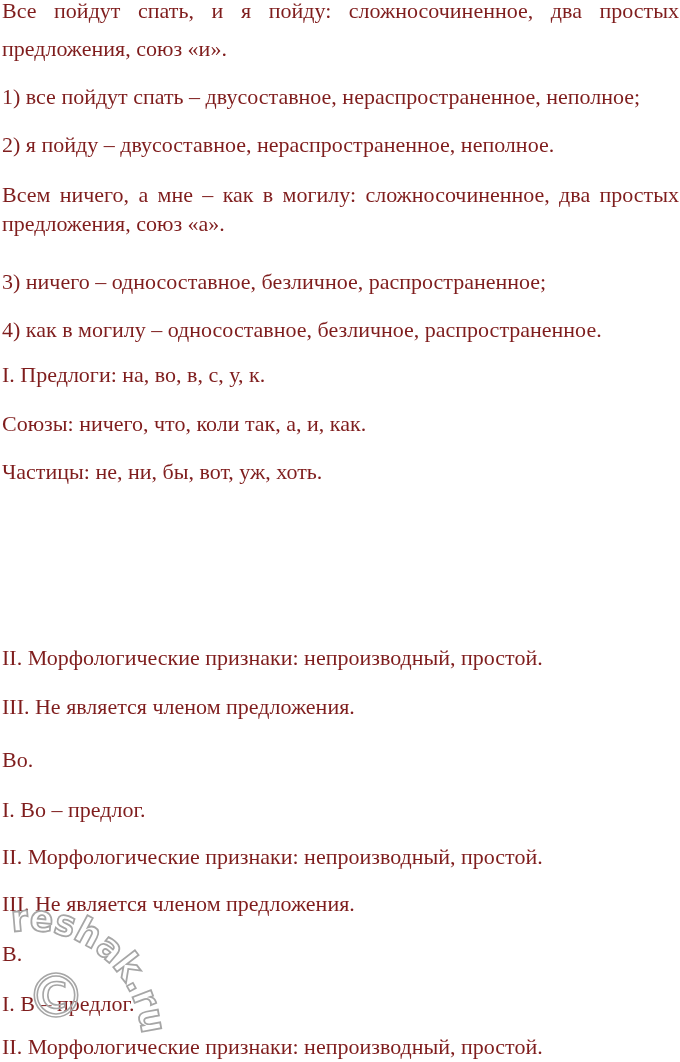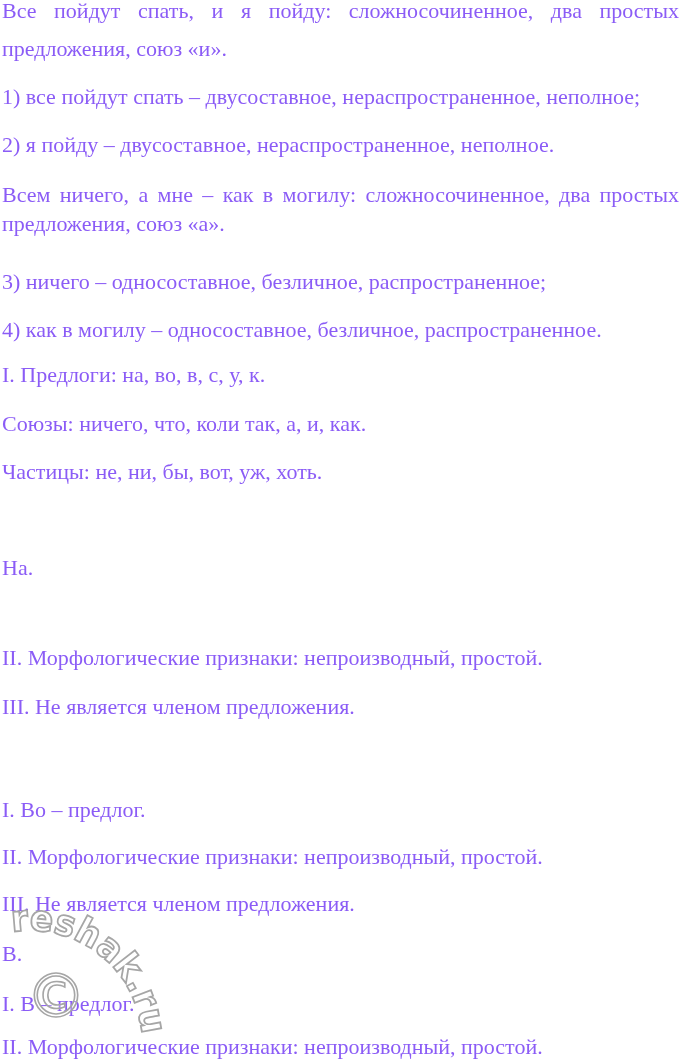--- a/index.html
+++ b/index.html
@@ -8,21 +8,21 @@
     background: #ffffff;
   }
   .page {
     position: relative;
     width: 680px;
     height: 1062px;
     background: #ffffff;
     overflow: hidden;
     font-family: "Liberation Serif", "DejaVu Serif", serif;
     font-size: 22px;
-    color: #8b5cf6;
+    color: #7f1d1d;
   }
   .ln {
     position: absolute;
     left: 2px;
     width: 677px;
     line-height: 28px;
     white-space: nowrap;
   }
   .ln.just {
     white-space: normal;
@@ -62,23 +62,23 @@
   <div class="ln" style="top:35px">предложения, союз «и».</div>
   <div class="ln" style="top:83px">1) все пойдут спать – двусоставное, нераспространенное, неполное;</div>
   <div class="ln" style="top:131px">2) я пойду – двусоставное, нераспространенное, неполное.</div>
   <div class="ln just" style="top:181px">Всем ничего, а мне – как в могилу: сложносочиненное, два простых</div>
   <div class="ln" style="top:210px">предложения, союз «а».</div>
   <div class="ln" style="top:268px">3) ничего – односоставное, безличное, распространенное;</div>
   <div class="ln" style="top:316px">4) как в могилу – односоставное, безличное, распространенное.</div>
   <div class="ln" style="top:361px">I. Предлоги: на, во, в, с, у, к.</div>
   <div class="ln" style="top:410px">Союзы: ничего, что, коли так, а, и, как.</div>
   <div class="ln" style="top:458px">Частицы: не, ни, бы, вот, уж, хоть.</div>
-  <div class="ln" style="top:554px">На.</div>
   <div class="ln" style="top:644px">II. Морфологические признаки: непроизводный, простой.</div>
   <div class="ln" style="top:693px">III. Не является членом предложения.</div>
+  <div class="ln" style="top:746px">Во.</div>
   <div class="ln" style="top:796px">I. Во – предлог.</div>
   <div class="ln" style="top:843px">II. Морфологические признаки: непроизводный, простой.</div>
   <div class="ln" style="top:890px">III. Не является членом предложения.</div>
   <div class="ln" style="top:940px">В.</div>
   <div class="ln" style="top:990px">I. В – предлог.</div>
   <div class="ln" style="top:1033px">II. Морфологические признаки: непроизводный, простой.</div>
 
   <svg class="watermark-svg" viewBox="0 0 680 1062" xmlns="http://www.w3.org/2000/svg">
     <defs>
       <path id="wm-arc" d="M 12 932 A 112 112 0 0 1 142 1046" fill="none"></path>

